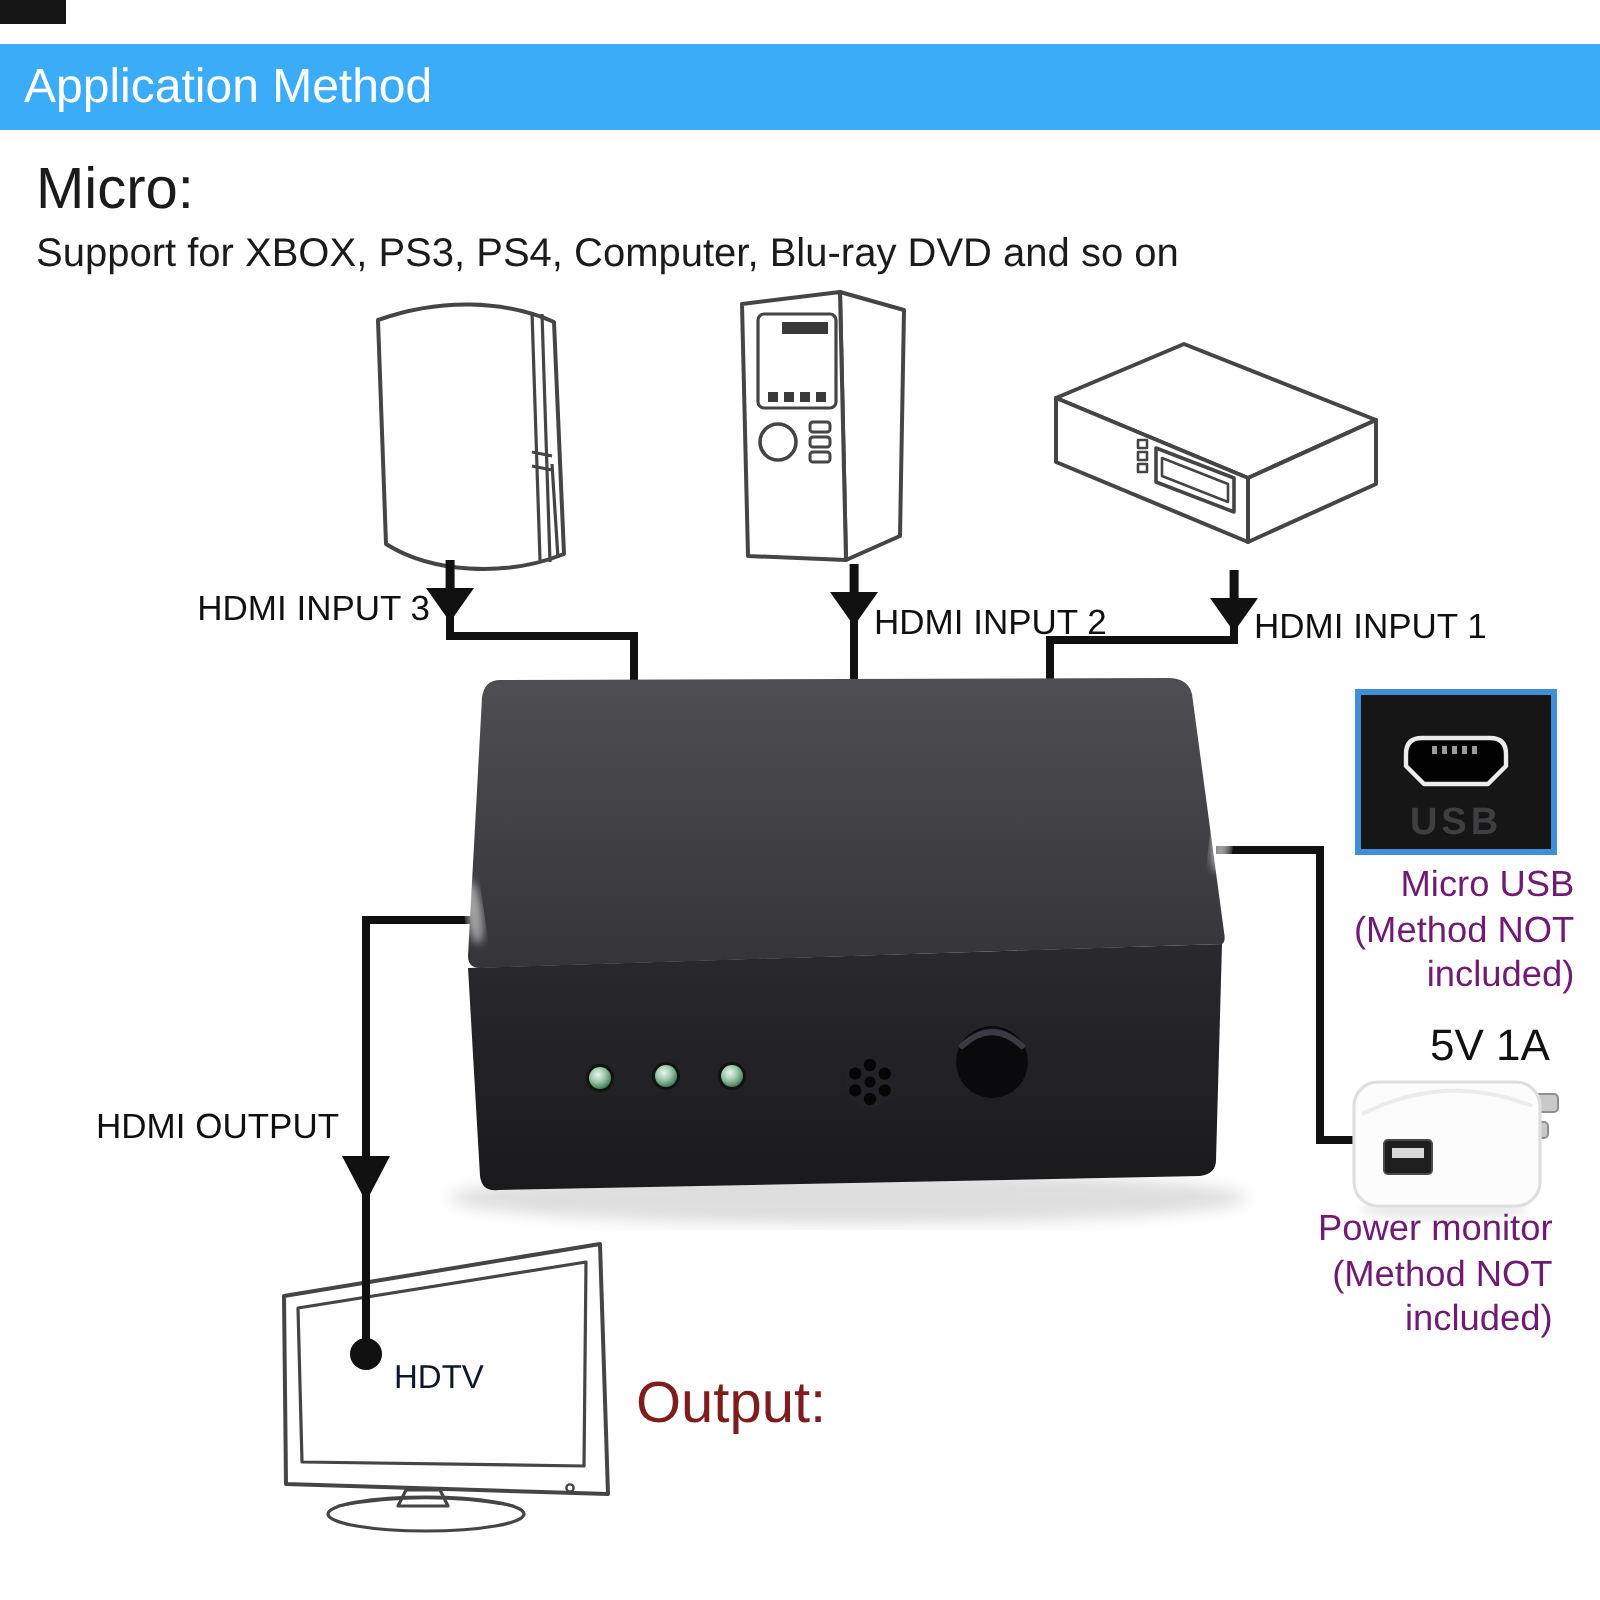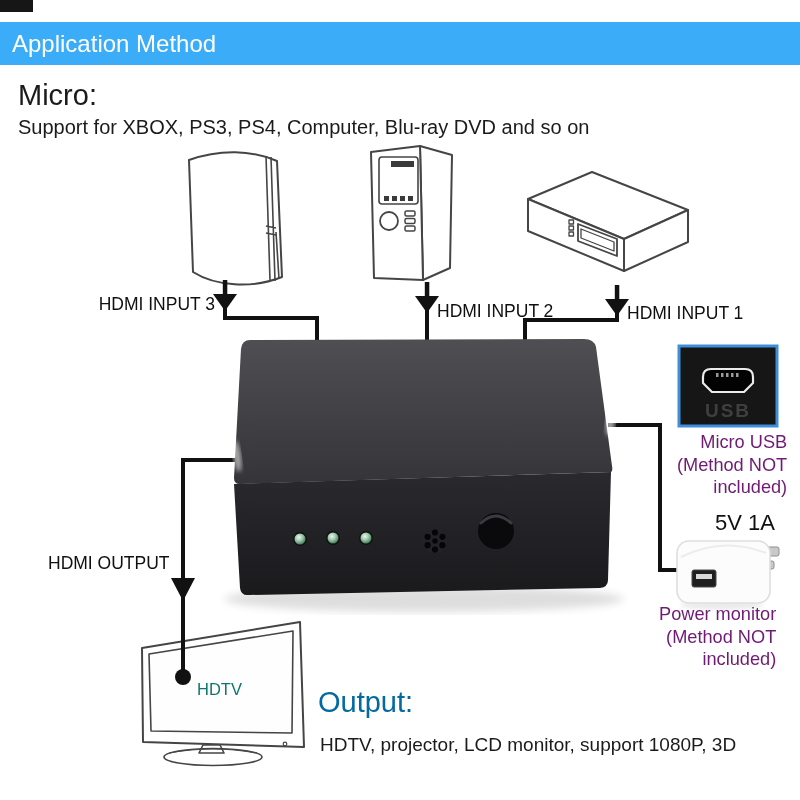--- a/index.html
+++ b/index.html
@@ -15,22 +15,22 @@
   #input-desc{left:18px;top:116px;font-size:20px;color:#1b1b1b;}
   .hdmi-label{font-size:17.5px;color:#101010;white-space:nowrap;}
   #lbl-input3{left:62px;top:294px;width:153px;text-align:right;}
   #lbl-input2{left:437px;top:301px;}
   #lbl-input1{left:627px;top:303px;}
   #lbl-output{left:48px;top:553px;text-align:right;}
   .note{font-size:18.2px;line-height:22.5px;color:#701a75;text-align:right;}
   #usb-note{left:677px;top:431px;}
   #power-rating{left:699px;top:510px;font-size:22px;color:#111;margin-left:16px;}
   #power-note{left:659px;top:603px;}
-  #lbl-tv{left:197px;top:680px;font-size:16.5px;color:#0f766e;}
-  #output-heading{left:318px;top:686px;font-size:29px;color:#0369a1;}
+  #lbl-tv{left:197px;top:680px;font-size:16.5px;color:#0f172a;}
+  #output-heading{left:318px;top:686px;font-size:29px;color:#7f1d1d;}
   #output-desc{left:320px;top:734px;font-size:19px;color:#1b1b1b;}
   svg{position:absolute;left:0;top:0;}
 </style>
 </head>
 <body>
 
 <div id="stage">
 
   <svg width="800" height="800" viewBox="0 0 800 800">
     <defs>
@@ -203,15 +203,14 @@
 
   <div class="abs note" id="power-note">
     <div>Power monitor</div>
     <div>(Method NOT</div>
     <div>included)</div>
   </div>
 
   <div class="abs" id="lbl-tv">HDTV</div>
 
   <div class="abs" id="output-heading">Output:</div>
-  <div class="abs" id="output-desc">HDTV, projector, LCD monitor, support 1080P, 3D</div>
 
 </div>
 
 </body></html>

